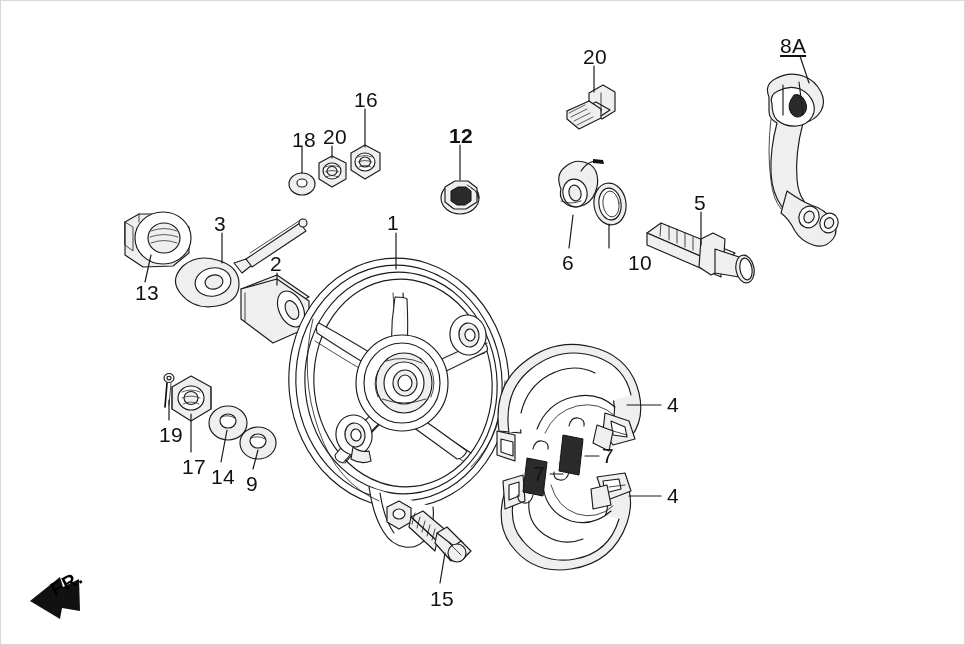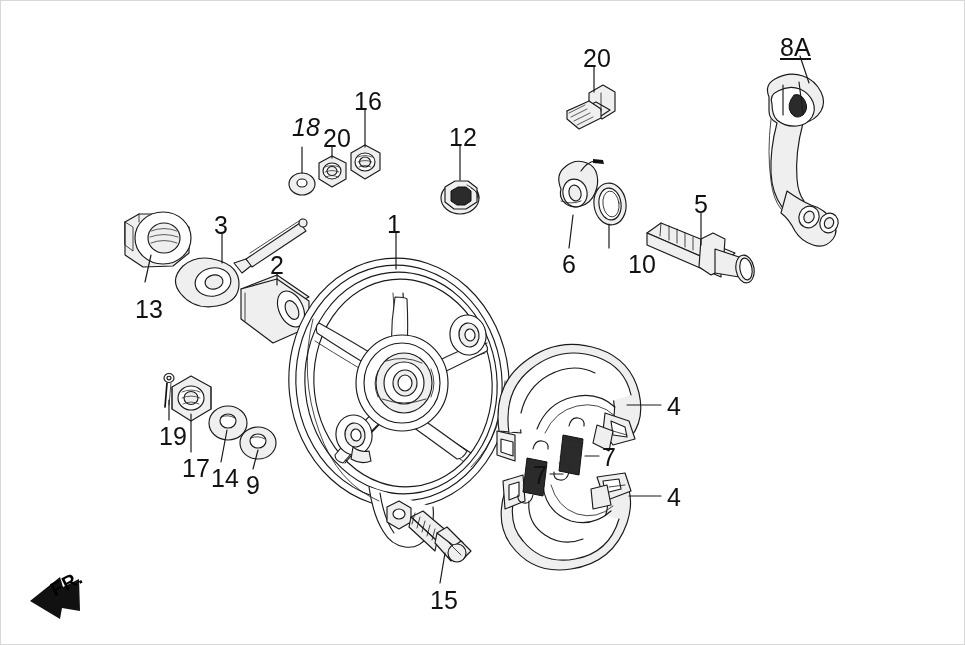--- a/index.html
+++ b/index.html
@@ -24,21 +24,21 @@
     position: absolute;
     left: 0;
     top: 0;
     width: 965px;
     height: 645px;
     display: block;
   }
   .callout {
     position: absolute;
     font-family: "Liberation Sans", sans-serif;
-    font-size: 25px;
+    font-size: 21px;
     font-weight: 400;
     color: #111111;
     line-height: 1;
     white-space: nowrap;
     letter-spacing: 0.2px;
     user-select: none;
   }
   .fr-label {
     position: absolute;
     font-family: "Liberation Sans", sans-serif;
@@ -404,25 +404,25 @@
   <div class="callout" style="left:666px; top:393px;">4</div>
   <div class="callout" style="left:666px; top:484px;">4</div>
   <div class="callout" style="left:693px; top:191px;">5</div>
   <div class="callout" style="left:561px; top:251px;">6</div>
   <div class="callout" style="left:601px; top:444px;">7</div>
   <div class="callout" style="left:532px; top:462px;">7</div>
   <div class="callout" style="left:779px; top:34px;text-decoration:underline;">8A</div>
   <div class="callout" style="left:245px; top:472px;">9</div>
   <div class="callout" style="left:595px; top:251px;margin-left:32px;">10</div>
   <div class="callout" style="left:322px; top:125px;">20</div>
-  <div class="callout" style="left:448px; top:124px;">12</div>
-  <div class="callout" style="left:134px; top:296px;">13</div>
+  <div class="callout" style="left:448px; top:124px;font-weight:bold;">12</div>
+  <div class="callout" style="left:134px; top:281px;">13</div>
   <div class="callout" style="left:210px; top:465px;text-align:right;">14</div>
   <div class="callout" style="left:429px; top:587px;">15</div>
   <div class="callout" style="left:353px; top:88px;">16</div>
   <div class="callout" style="left:181px; top:455px;">17</div>
-  <div class="callout" style="left:291px; top:114px;font-style:italic;">18</div>
+  <div class="callout" style="left:291px; top:128px;">18</div>
   <div class="callout" style="left:158px; top:423px;">19</div>
   <div class="callout" style="left:582px; top:45px;">20</div>
 
   <div class="fr-label" style="left:56px; top:578px;">FR.</div>
 
 </div>
 
 </body></html>

